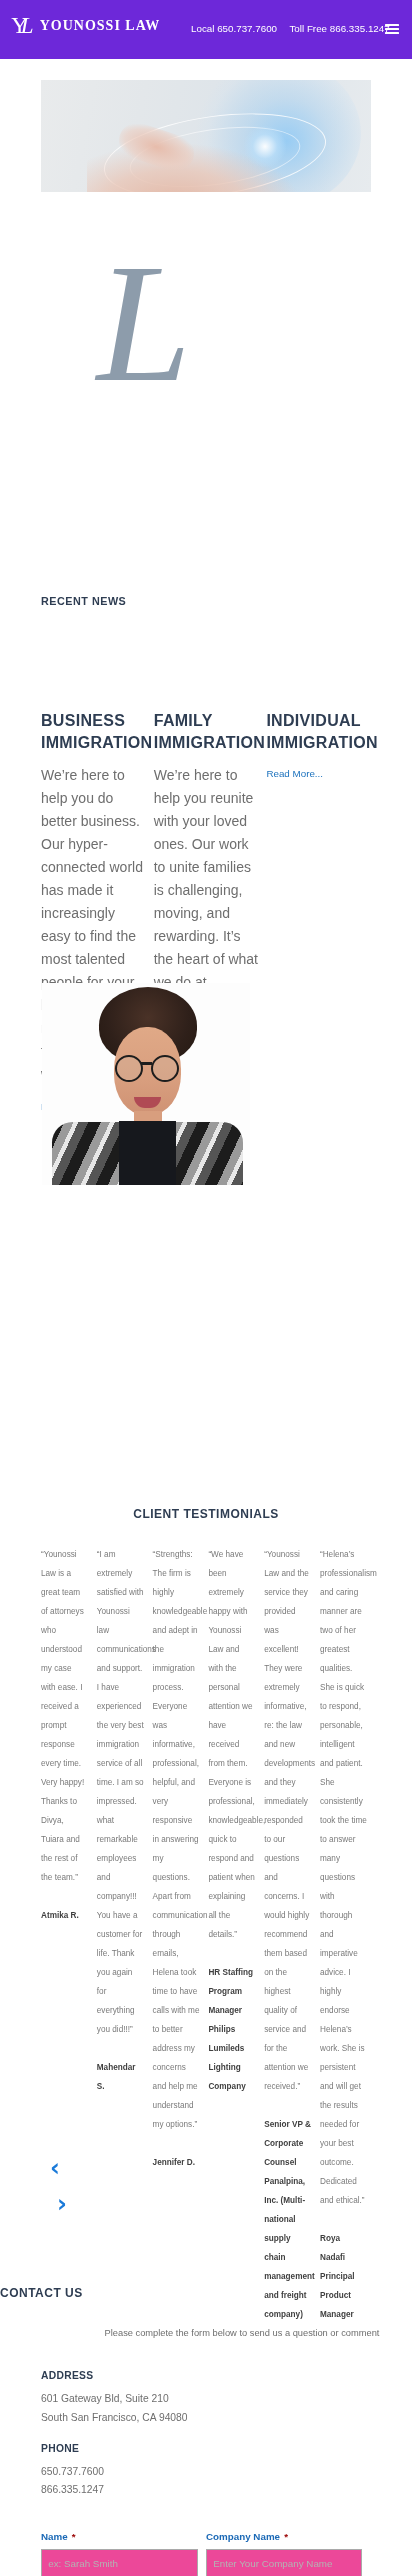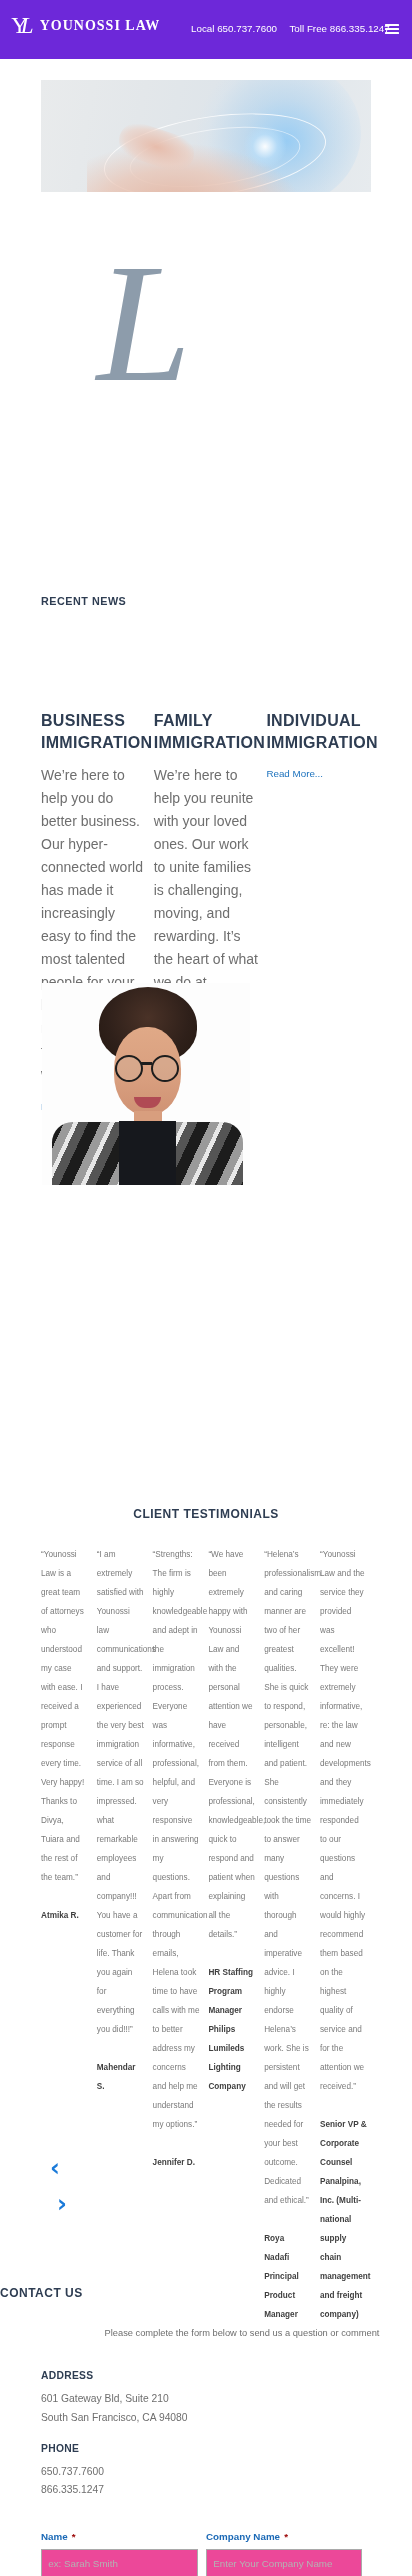--- a/index.html
+++ b/index.html
@@ -175,26 +175,26 @@
     </div>
     <div class="tst">
       <div class="quote">“Strengths: The firm is highly knowledgeable and adept in the immigration process. Everyone was informative, professional, helpful, and very responsive in answering my questions. Apart from communication through emails, Helena took time to have calls with me to better address my concerns and help me understand my options.”</div>
       <div class="author">Jennifer D.</div>
     </div>
     <div class="tst">
       <div class="quote">“We have been extremely happy with Younossi Law and with the personal attention we have received from them. Everyone is professional, knowledgeable, quick to respond and patient when explaining all the details.”</div>
       <div class="author">HR Staffing Program Manager Philips Lumileds Lighting Company</div>
     </div>
     <div class="tst">
+      <div class="quote">“Younossi Law and the service they provided was excellent! They were extremely informative, re: the law and new developments and they immediately responded to our questions and concerns. I would highly recommend them based on the highest quality of service and for the attention we received.”</div>
+      <div class="author">Senior VP &amp; Corporate Counsel Panalpina, Inc. (Multi-national supply chain management and freight company)</div>
+    </div>
+    <div class="tst">
       <div class="quote">“Helena’s professionalism and caring manner are two of her greatest qualities. She is quick to respond, personable, intelligent and patient. She consistently took the time to answer many questions with thorough and imperative advice. I highly endorse Helena’s work. She is persistent and will get the results needed for your best outcome. Dedicated and ethical.”</div>
       <div class="author">Roya Nadafi Principal Product Manager</div>
-    </div>
-    <div class="tst">
-      <div class="quote">“Younossi Law and the service they provided was excellent! They were extremely informative, re: the law and new developments and they immediately responded to our questions and concerns. I would highly recommend them based on the highest quality of service and for the attention we received.”</div>
-      <div class="author">Senior VP &amp; Corporate Counsel Panalpina, Inc. (Multi-national supply chain management and freight company)</div>
     </div>
   </div>
 
   <div class="car-arrow car-prev">‹</div>
   <div class="car-arrow car-next">›</div>
 
   <div class="sec-title contact-title">CONTACT US</div>
   <div class="contact-sub">Please complete the form below to send us a question or comment</div>
 
   <div class="info-label addr-label">ADDRESS</div>

